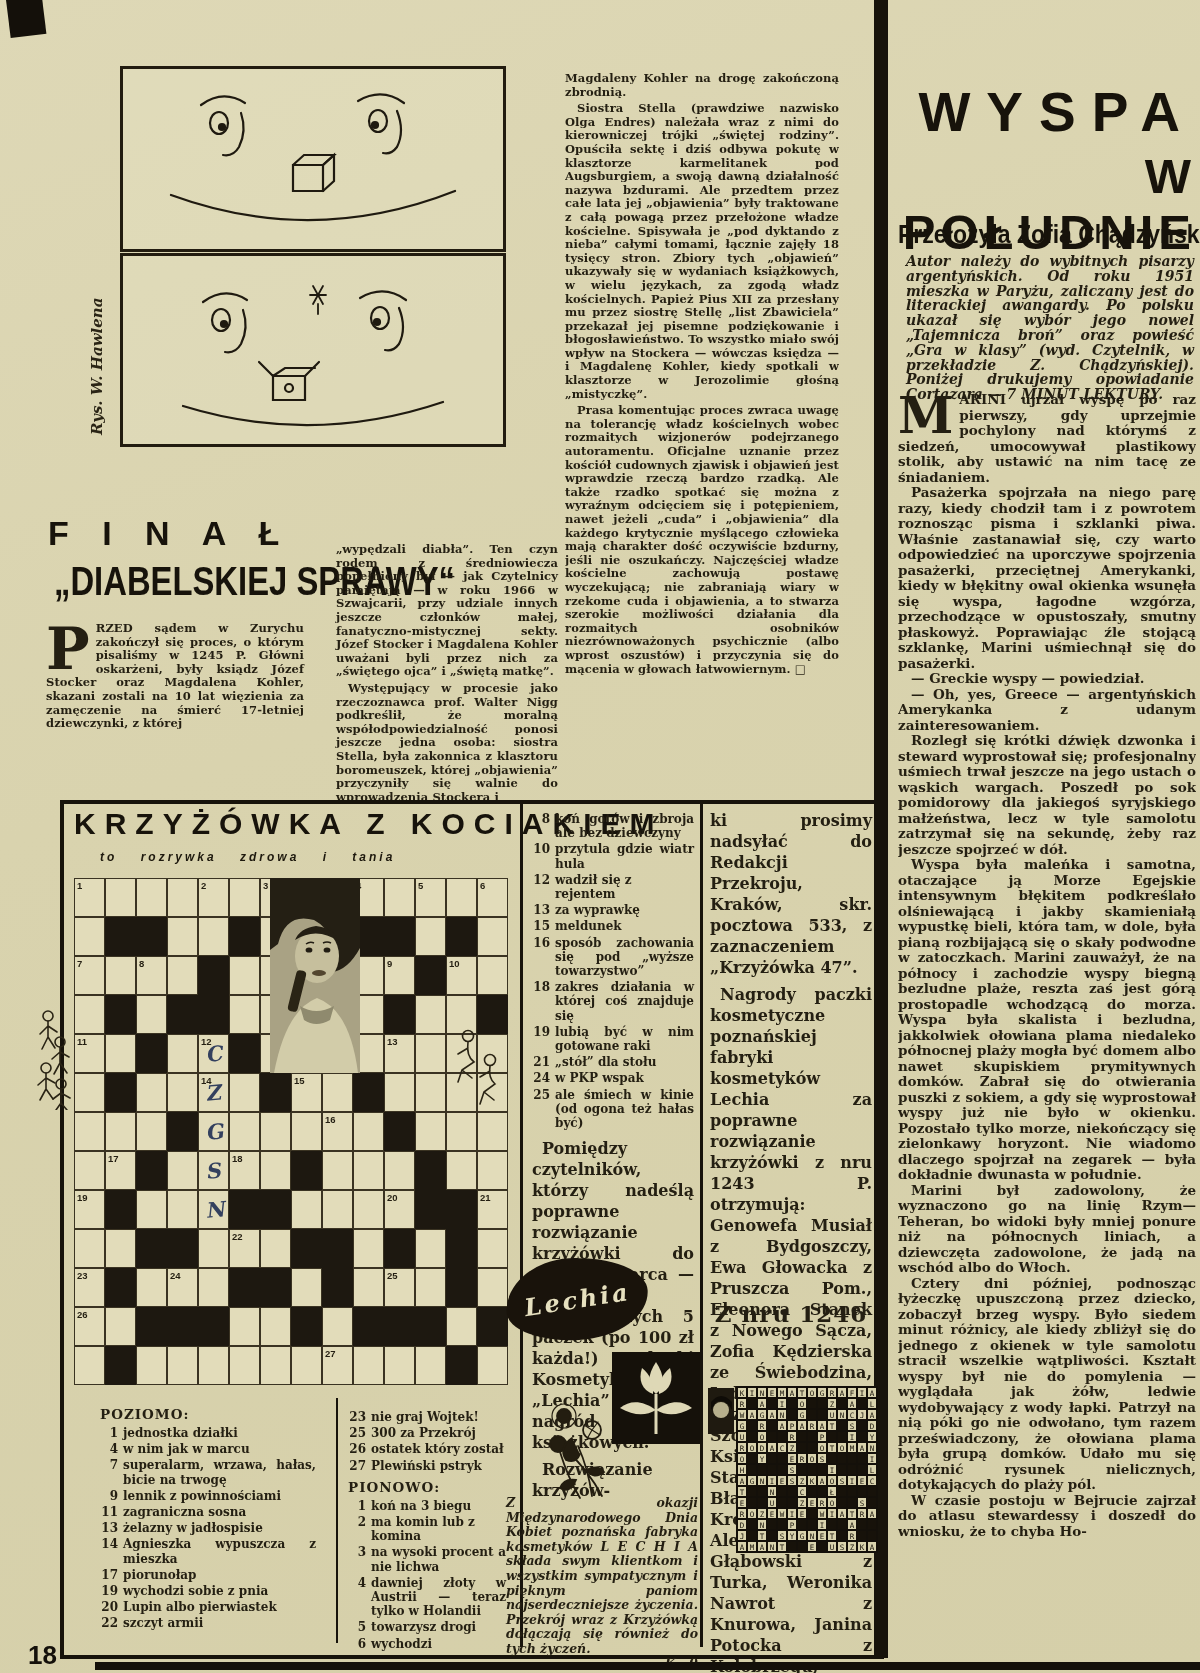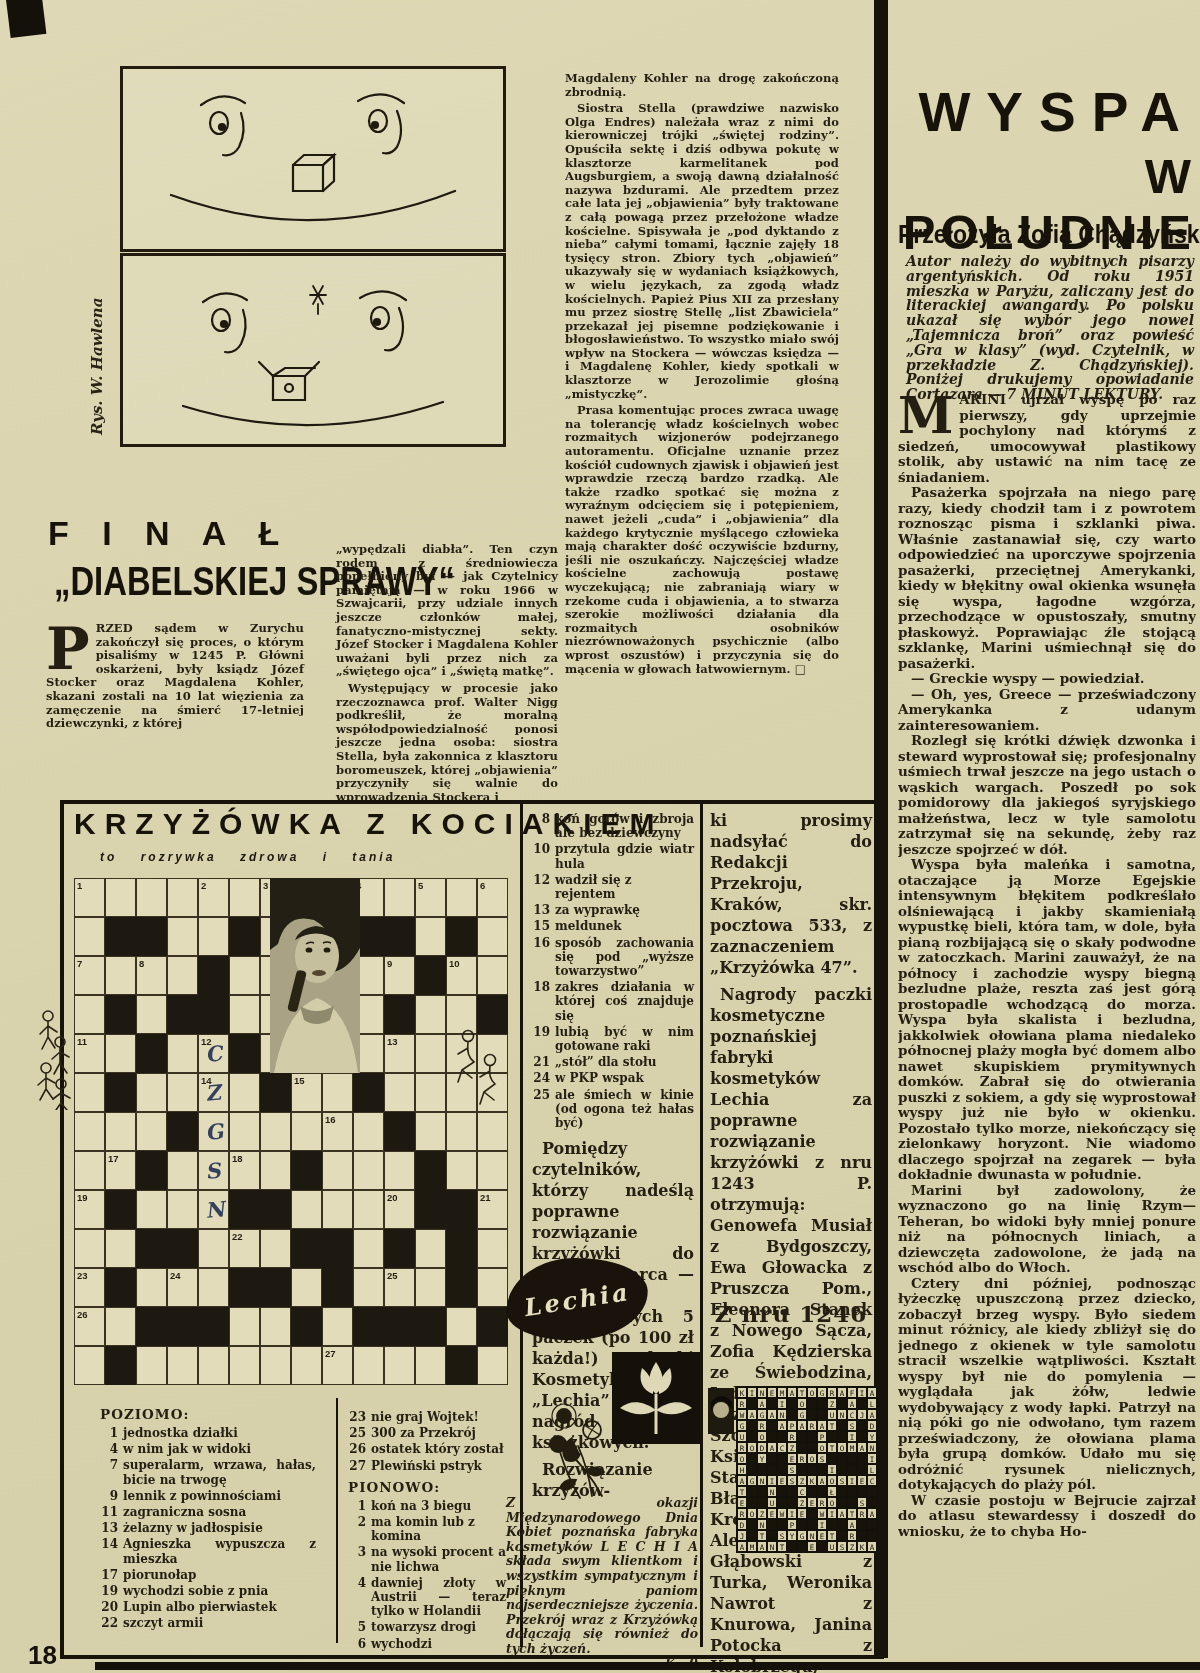--- a/index.html
+++ b/index.html
@@ -122,21 +122,21 @@
   <div class="abs headline" style="left:898px;top:148px;width:298px;font-size:49px;letter-spacing:5px;text-align:right;">W POŁUDNIE</div>
   <div class="abs headline" style="left:898px;top:220px;font-size:25px;">
     <span class="cond" style="display:inline-block;transform:scaleX(.92);">Przełożyła Zofia Chądzyńska</span>
   </div>
   <div class="abs intro jt" style="left:906px;top:254px;width:288px;">Autor należy do wybitnych pisarzy argentyńskich. Od roku 1951 mieszka w Paryżu, zaliczany jest do literackiej awangardy. Po polsku ukazał się wybór jego nowel „Tajemnicza broń” oraz powieść „Gra w klasy” (wyd. Czytelnik, w przekładzie Z. Chądzyńskiej). Poniżej drukujemy opowiadanie Cortazara — 7 MINUT LEKTURY.</div>
 
   <div class="abs story jt" style="left:898px;top:392px;width:298px;height:1261px;overflow:hidden;">
     <p class="first"><span class="dropcapM">M</span><span>ARINI ujrzał wyspę po raz pierwszy, gdy uprzejmie pochylony nad którymś z siedzeń, umocowywał plastikowy stolik, aby ustawić na nim tacę ze śniadaniem.</span></p>
     <p>Pasażerka spojrzała na niego parę razy, kiedy chodził tam i z powrotem roznosząc pisma i szklanki piwa. Właśnie zastanawiał się, czy warto odpowiedzieć na uporczywe spojrzenia pasażerki, przeciętnej Amerykanki, kiedy w błękitny owal okienka wsunęła się wyspa, łagodne wzgórza, przechodzące w opustoszały, smutny płaskowyż. Poprawiając źle stojącą szklankę, Marini uśmiechnął się do pasażerki.</p>
     <p>— Greckie wyspy — powiedział.</p>
-    <p>— Oh, yes, Greece — przeświadczony Amerykanka z udanym zainteresowaniem.</p>
+    <p>— Oh, yes, Greece — argentyńskich Amerykanka z udanym zainteresowaniem.</p>
     <p>Rozległ się krótki dźwięk dzwonka i steward wyprostował się; profesjonalny uśmiech trwał jeszcze na jego ustach o wąskich wargach. Poszedł po sok pomidorowy dla jakiegoś syryjskiego małżeństwa, lecz w tyle samolotu zatrzymał się na sekundę, żeby raz jeszcze spojrzeć w dół.</p>
     <p>Wyspa była maleńka i samotna, otaczające ją Morze Egejskie intensywnym błękitem podkreślało olśniewającą i jakby skamieniałą wypustkę bieli, która tam, w dole, była pianą rozbijającą się o skały podwodne w zatoczkach. Marini zauważył, że na północy i zachodzie wyspy biegną bezludne plaże, reszta zaś jest górą prostopadle wchodzącą do morza. Wyspa była skalista i bezludna, jakkolwiek ołowiana plama niedaleko północnej plaży mogła być domem albo nawet skupiskiem prymitywnych domków. Zabrał się do otwierania puszki z sokiem, a gdy się wyprostował wyspy już nie było w okienku. Pozostało tylko morze, niekończący się zielonkawy horyzont. Nie wiadomo dlaczego spojrzał na zegarek — była dokładnie dwunasta w południe.</p>
     <p>Marini był zadowolony, że wyznaczono go na linię Rzym—Teheran, bo widoki były mniej ponure niż na północnych liniach, a dziewczęta zadowolone, że jadą na wschód albo do Włoch.</p>
     <p>Cztery dni później, podnosząc łyżeczkę upuszczoną przez dziecko, zobaczył brzeg wyspy. Było siedem minut różnicy, ale kiedy zbliżył się do jednego z okienek w tyle samolotu stracił wszelkie wątpliwości. Kształt wyspy był nie do pomylenia — wyglądała jak żółw, ledwie wydobywający z wody łapki. Patrzył na nią póki go nie odwołano, tym razem przeświadczony, że ołowiana plama była grupą domków. Udało mu się odróżnić rysunek nielicznych, dotykających do plaży pól.</p>
     <p>W czasie postoju w Bejrucie zajrzał do atlasu stewardessy i doszedł do wniosku, że to chyba Ho-</p>
   </div>
 
   <div class="abs cwbox" style="left:60px;top:800px;width:816px;height:851px;"></div>
   <div class="abs vrule" style="left:520px;top:804px;width:3px;height:843px;"></div>
   <div class="abs vrule" style="left:700px;top:804px;width:3px;height:843px;"></div>
@@ -745,21 +745,21 @@
     </div>
 
   <div class="abs" style="left:100px;top:1400px;width:216px;">
     <div class="cluehead">POZIOMO:</div>
     <div class="clue">
         <span class="cn">1</span>
         <span class="ct">jednostka działki</span>
       </div>
     <div class="clue">
         <span class="cn">4</span>
-        <span class="ct">w nim jak w widoki</span>
+        <span class="ct">w nim jak w marcu</span>
       </div>
     <div class="clue">
         <span class="cn">7</span>
         <span class="ct jt">superalarm, wrzawa, hałas, bicie na trwogę</span>
       </div>
     <div class="clue">
         <span class="cn">9</span>
         <span class="ct">lennik z powinnościami</span>
       </div>
     <div class="clue">

